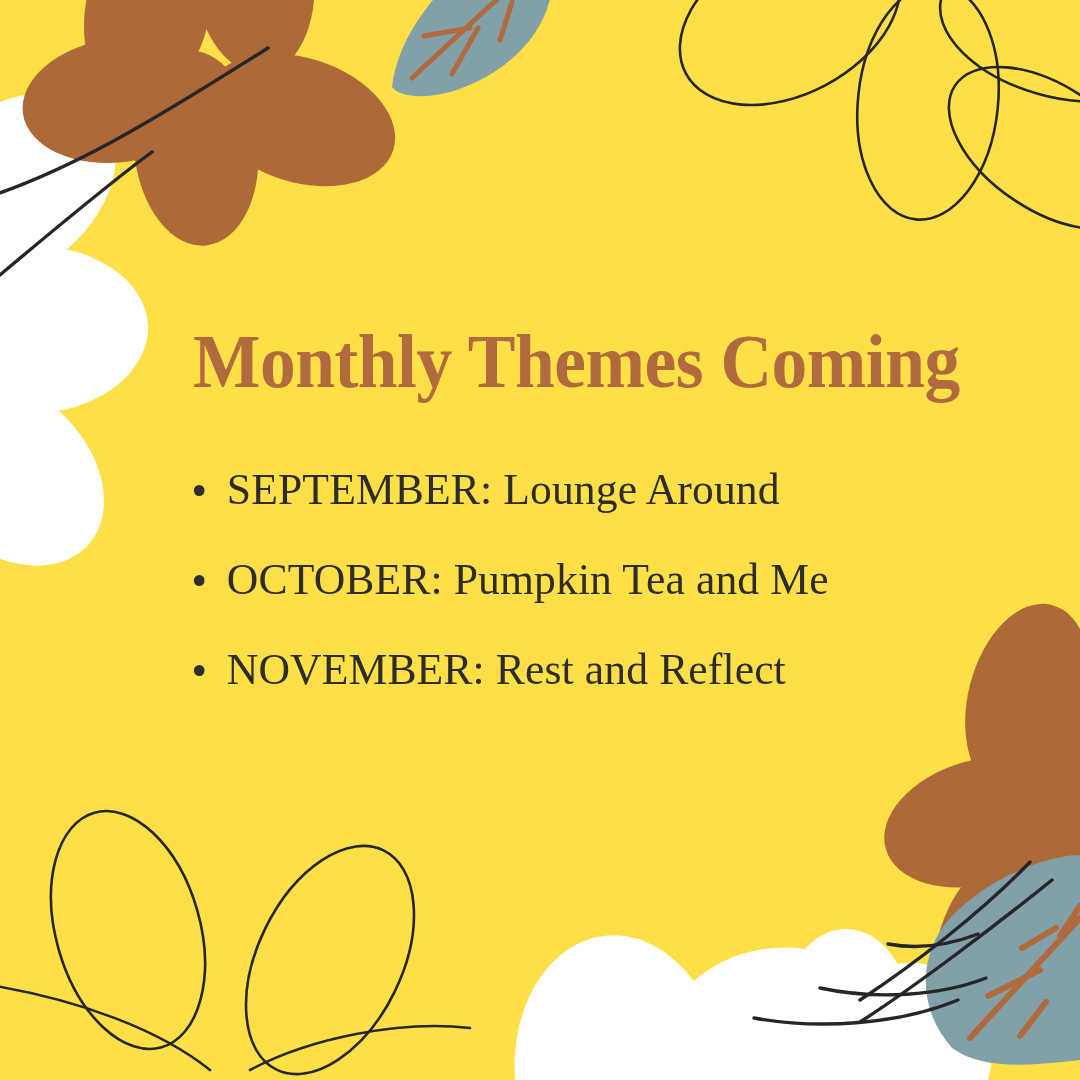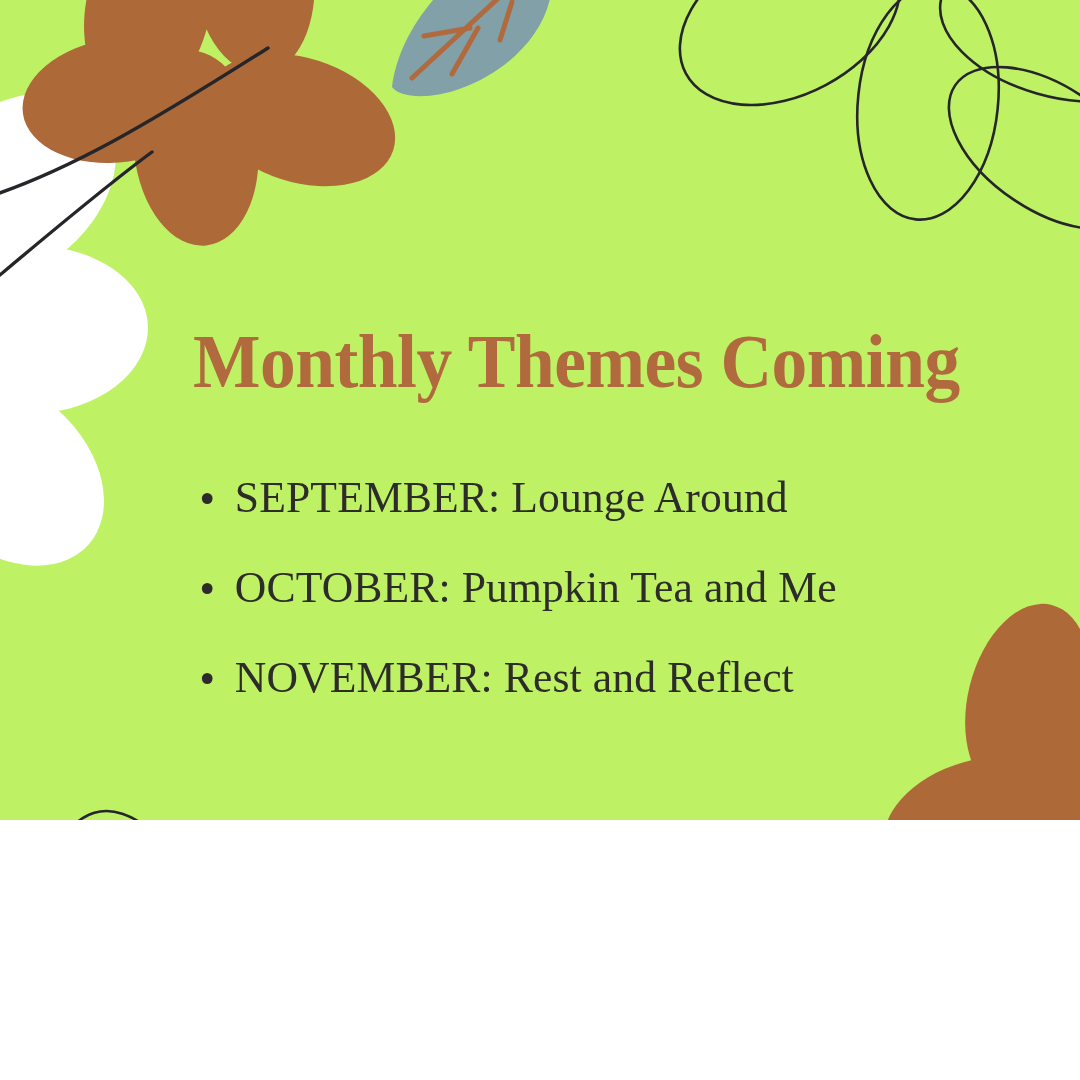--- a/index.html
+++ b/index.html
@@ -8,22 +8,22 @@
   }
   body {
     width: 1080px;
     height: 1080px;
     overflow: hidden;
     font-family: "Liberation Serif", "DejaVu Serif", serif;
   }
   #canvas {
     position: relative;
     width: 1080px;
-    height: 820px;
-    background: #bef264;
+    height: 1080px;
+    background: #fde047;
     overflow: hidden;
   }
   #decor {
     position: absolute;
     inset: 0;
     width: 1080px;
     height: 1080px;
     pointer-events: none;
   }
   #content {
@@ -43,21 +43,21 @@
     letter-spacing: -0.5px;
     transform: scaleX(0.94);
     transform-origin: left center;
     white-space: nowrap;
   }
   .theme-list {
     position: absolute;
     left: 190px;
     top: 458px;
     width: 860px;
-    margin: 8px;
+    margin: 0;
     padding: 0;
     list-style: none;
   }
   .theme-item {
     position: relative;
     height: 90px;
     padding-left: 38px;
     color: #2E2C2A;
     font-family: "Liberation Serif", "DejaVu Serif", serif;
     font-weight: 400;

